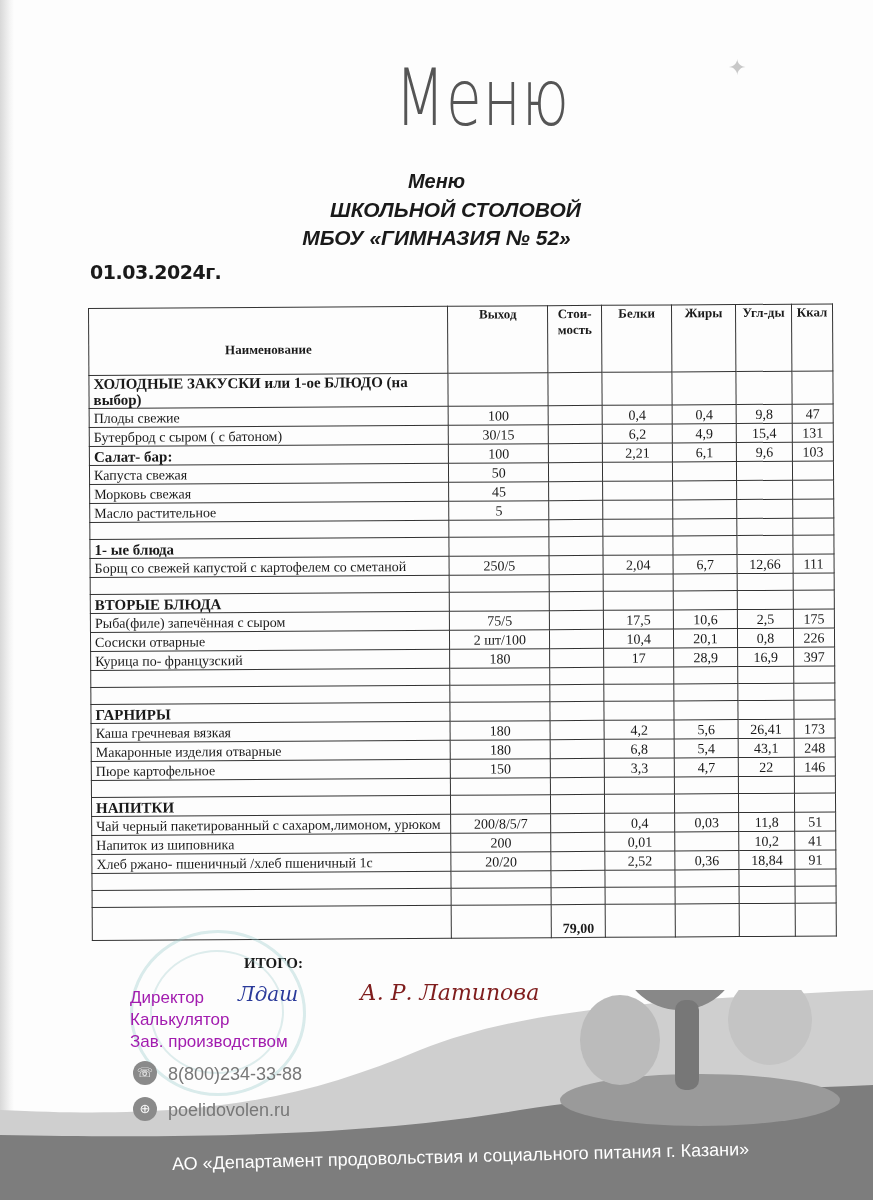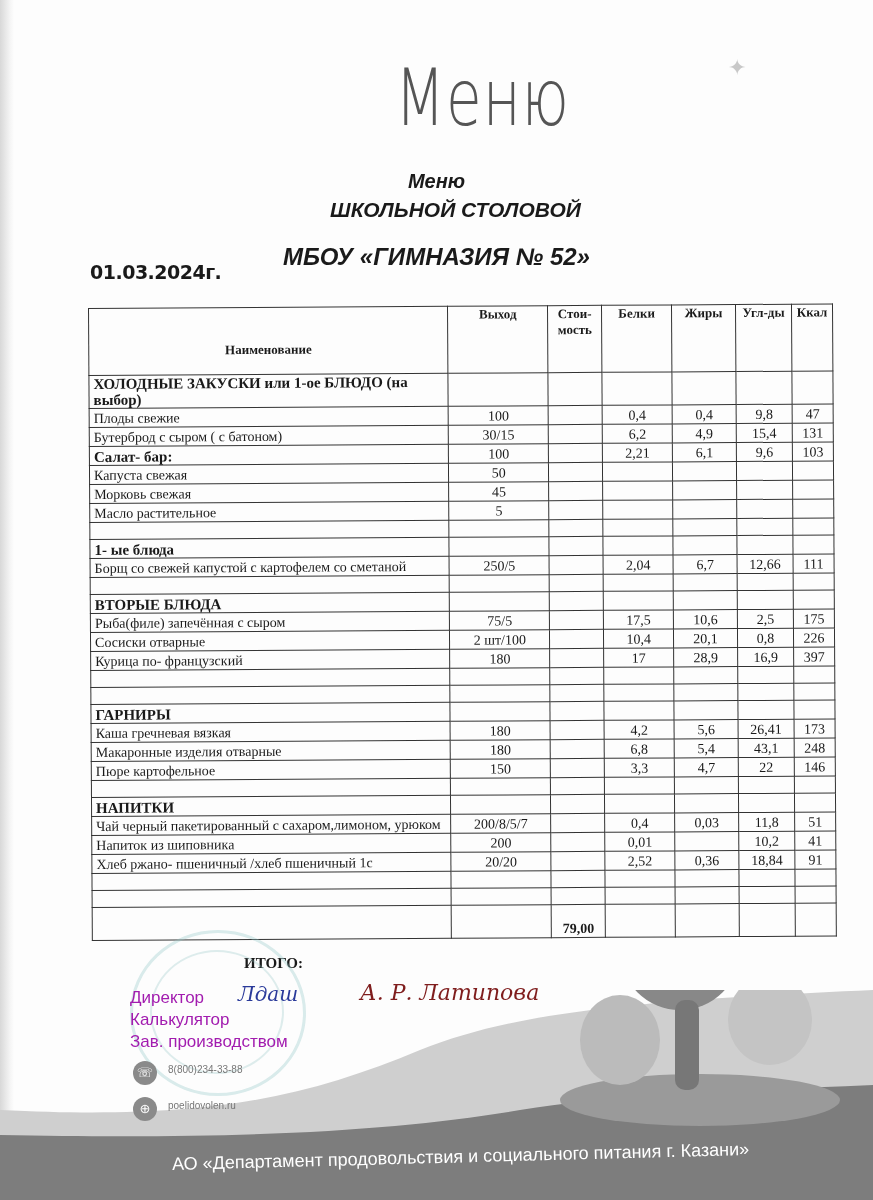--- a/index.html
+++ b/index.html
@@ -3,39 +3,39 @@
 <meta charset="utf-8">
 <style>
   html, body { margin:0; padding:0; }
   body { width:873px; height:1200px; background:#fdfdfd; position:relative; overflow:hidden; font-family:"Liberation Serif", serif; color:#1a1a1a; }
   .scan-edge { position:absolute; left:0; top:0; width:14px; height:1200px; background:linear-gradient(90deg,#d8d8d8,#f4f4f4 70%,rgba(255,255,255,0)); }
   .hand-title { position:absolute; left:395px; top:52px; font-family:"DejaVu Sans", sans-serif; font-weight:200; font-size:58px; color:#555; letter-spacing:1px; transform:scaleY(1.35); transform-origin:top left; }
   .sparkle { position:absolute; color:#c8c8c8; font-size:22px; font-family:"DejaVu Sans", sans-serif; }
   .heading { position:absolute; left:0; width:873px; text-align:center; font-family:"Liberation Sans", sans-serif; font-weight:bold; font-style:italic; }
   .h1 { top:170px; font-size:20px; }
   .h2 { top:198px; font-size:21px;padding-left:19px; }
-  .h3 { top:243px; font-size:24px; }
+  .h3 { top:226px; font-size:21px; }
   .date { position:absolute; left:90px; top:261px; font-family:"DejaVu Sans", sans-serif; font-weight:bold; font-size:19px; letter-spacing:-0.5px; }
   table.menu { position:absolute; left:88px; top:308px; width:745px; border-collapse:collapse; font-size:14px; transform:rotate(-0.35deg); transform-origin:top left; }
   table.menu td, table.menu th { border:1px solid #333; padding:0 4px; line-height:16px; height:18px; vertical-align:bottom; }
   table.menu th { font-weight:bold; font-size:13px; vertical-align:top; text-align:center; height:48px; }
   table.menu th.name { vertical-align:middle; padding-top:18px; }
   col.c-name { width:360px; } col.c-out { width:100px; } col.c-cost { width:54px; }
   col.c-b { width:70px; } col.c-f { width:64px; } col.c-c { width:56px; } col.c-k { width:41px; }
   td.num { text-align:center; vertical-align:top; }
   td.sec { font-weight:bold; font-size:15px; }
   td.indent { padding-left:30px; }
   tr.blank td { height:16px; }
   .total-cost { font-weight:bold; text-align:center; vertical-align:top; }
   .itogo { position:absolute; left:244px; top:955px; font-weight:bold; font-size:15px; }
   .footer-band { position:absolute; left:0; top:990px; width:873px; height:210px; }
   .footer-label { position:absolute; left:130px; font-family:"Liberation Sans", sans-serif; font-size:17px; color:#a21caf; }
   .sig1 { position:absolute; left:238px; top:982px; font-family:"DejaVu Serif", serif; font-style:italic; font-size:20px; color:#2a3a9a; }
   .sig2 { position:absolute; left:360px; top:980px; font-family:"DejaVu Serif", serif; font-style:italic; font-size:22px; color:#7f1d1d; }
-  .contact { position:absolute; left:168px; font-family:"Liberation Sans", sans-serif; font-size:10px; color:#777; }
+  .contact { position:absolute; left:168px; font-family:"Liberation Sans", sans-serif; font-size:18px; color:#777; }
   .icon-circle { position:absolute; left:133px; width:24px; height:24px; border-radius:50%; background:#8a8a8a; color:#fff; font-size:13px; text-align:center; line-height:24px; font-family:"DejaVu Sans", sans-serif; }
   .stamp { position:absolute; left:130px; top:930px; width:170px; height:160px; border-radius:50%; border:3px solid rgba(150,200,200,0.35); }
   .stamp-inner { position:absolute; left:150px; top:950px; width:130px; height:120px; border-radius:50%; border:2px solid rgba(150,200,200,0.3); }
   .org { position:absolute; left:172px; top:1154px; font-family:"Liberation Sans", sans-serif; font-size:18px; color:#fff; transform:rotate(-1.5deg); transform-origin:left; }
 </style>
 </head>
 <body>
 
 <div class="scan-edge"></div>
 <div class="hand-title">Меню</div>

